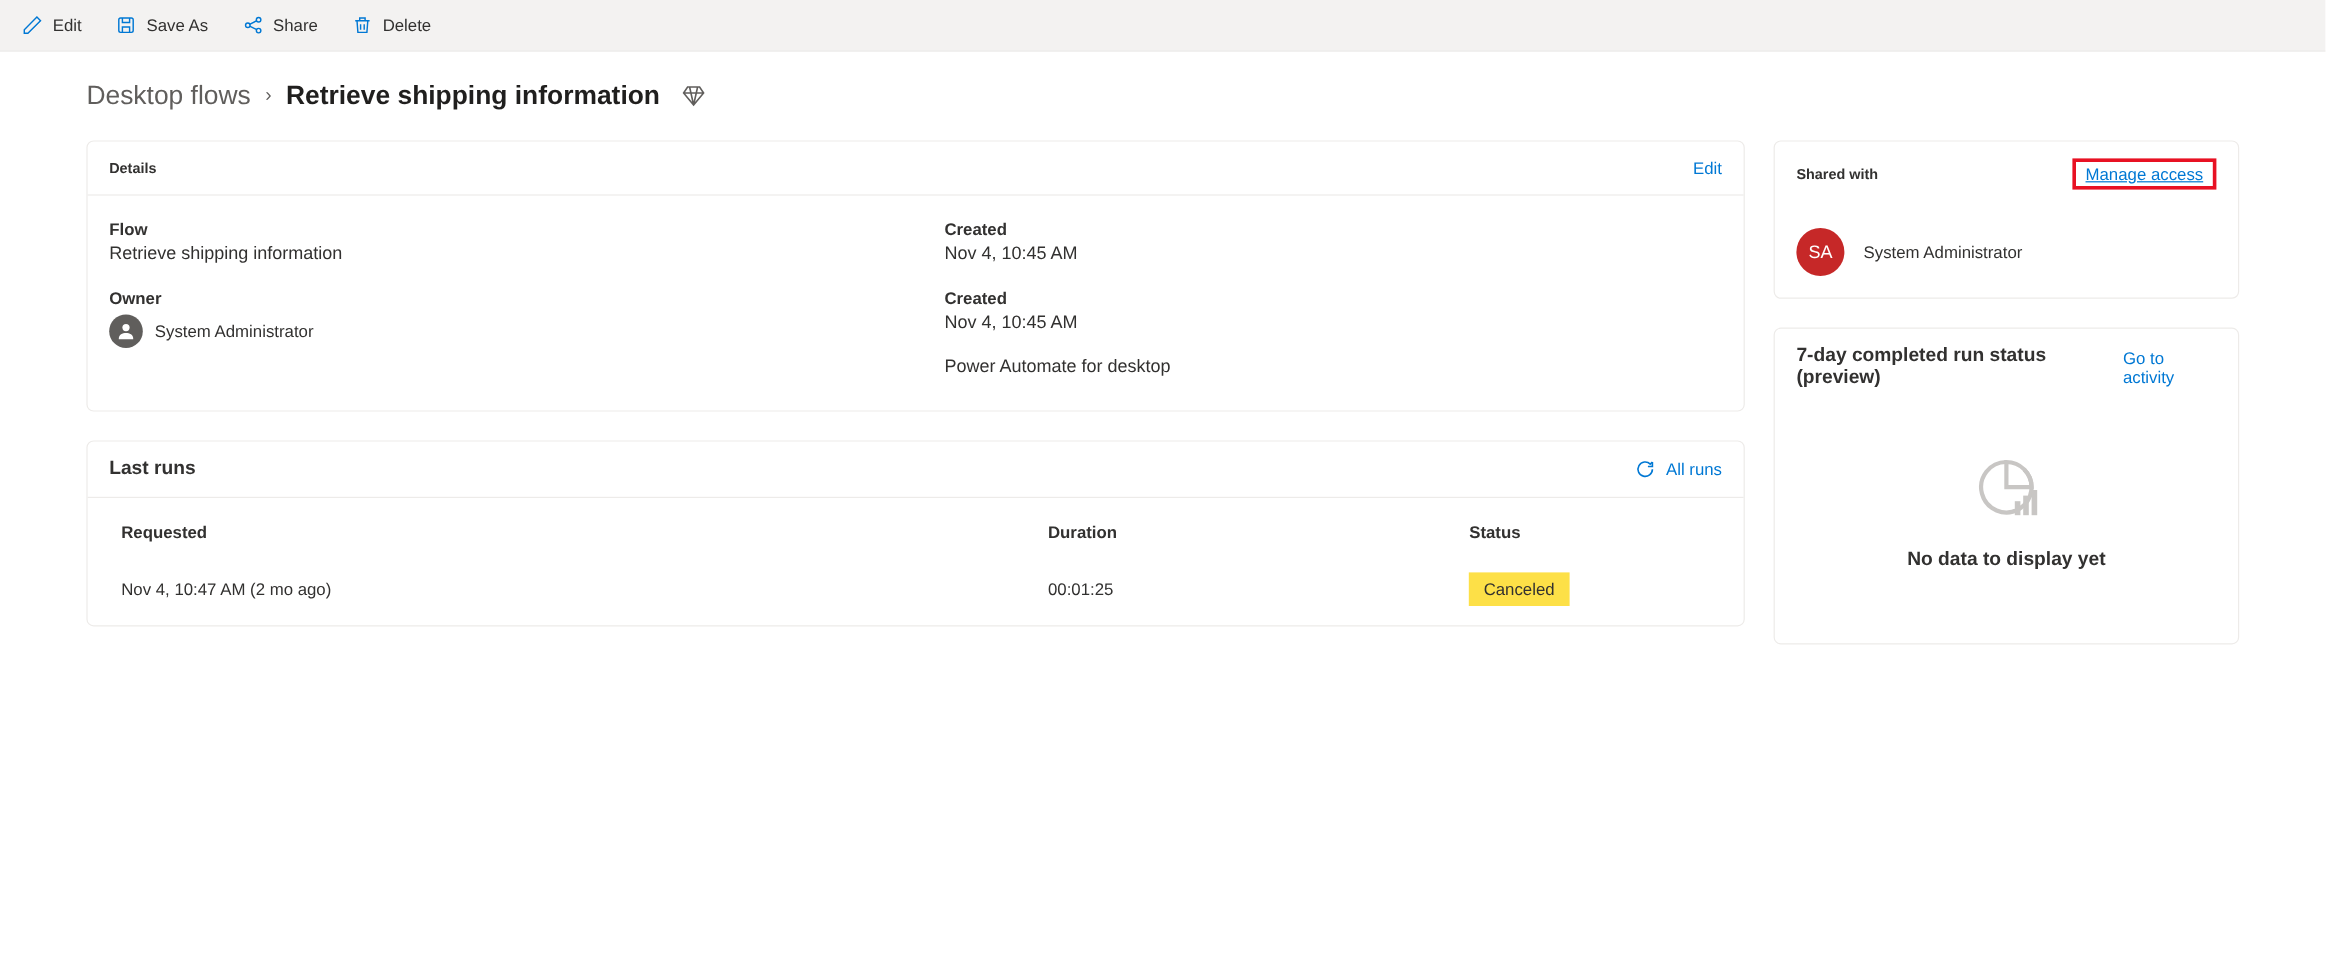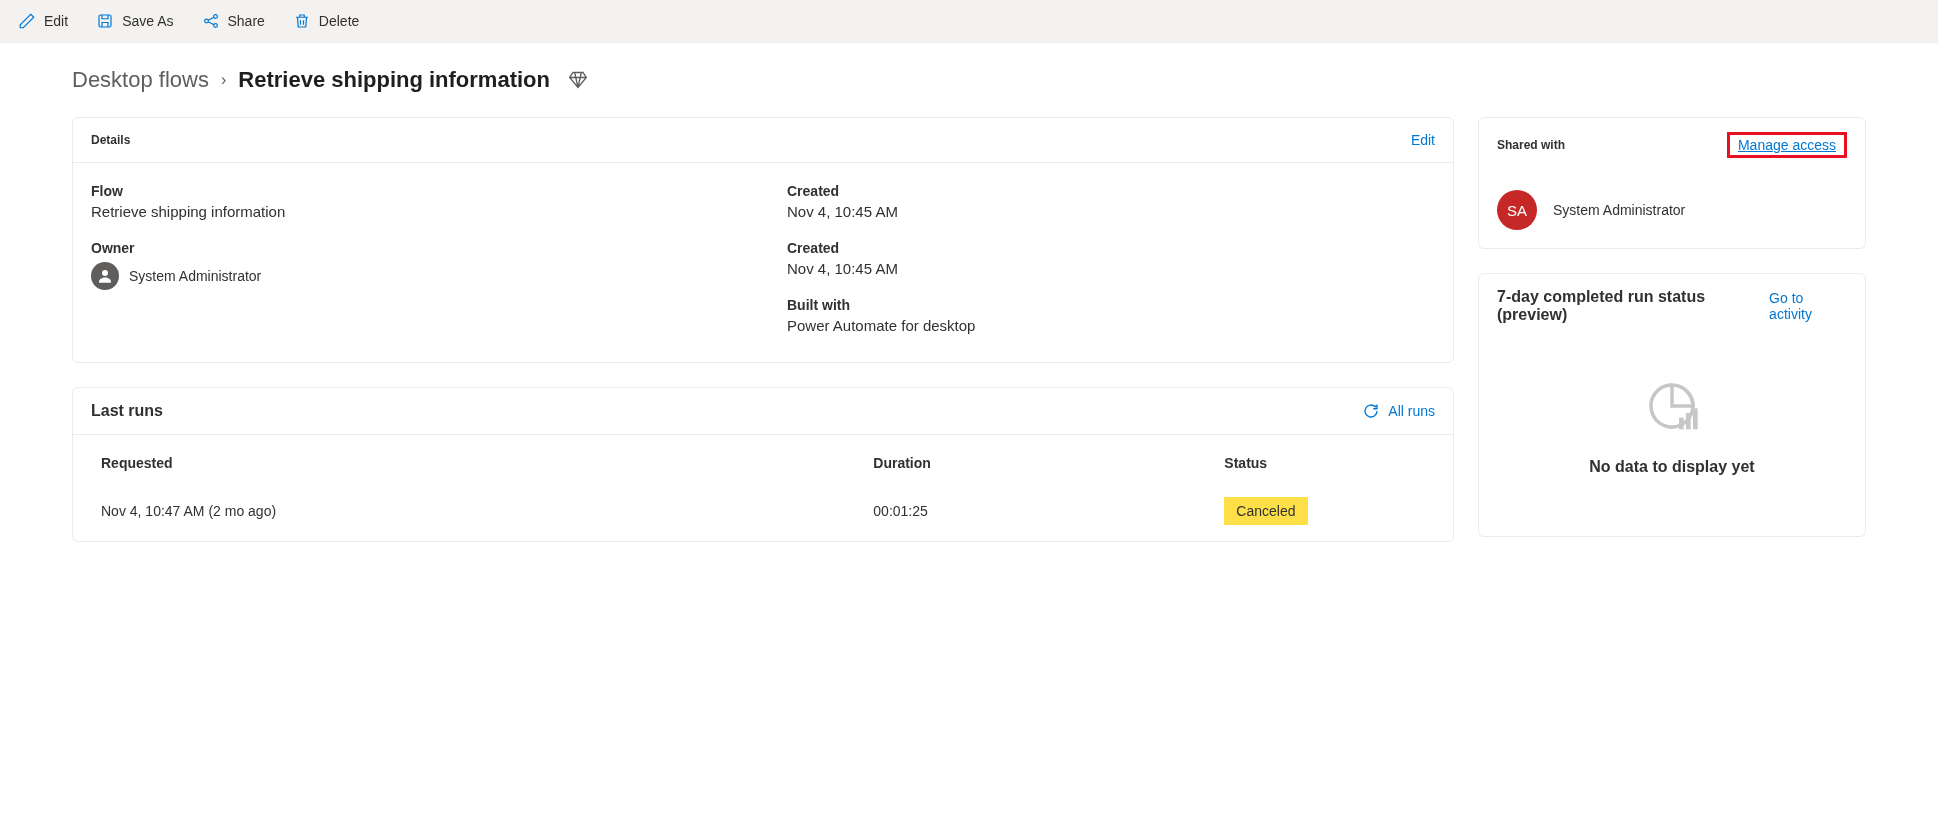--- a/index.html
+++ b/index.html
@@ -216,21 +216,20 @@
           <div class="details-right">
             <div class="field">
               <div class="field-label">Created</div>
               <div class="field-value">Nov 4, 10:45 AM</div>
             </div>
             <div class="field">
               <div class="field-label">Created</div>
               <div class="field-value">Nov 4, 10:45 AM</div>
             </div>
             <div class="field">
-              <div class="field-label">Built with</div>
               <div class="field-value">Power Automate for desktop</div>
             </div>
           </div>
         </div>
       </div>
 
       <div class="card">
         <div class="runs-header">
           <h2>Last runs</h2>
           <div class="all-runs">

